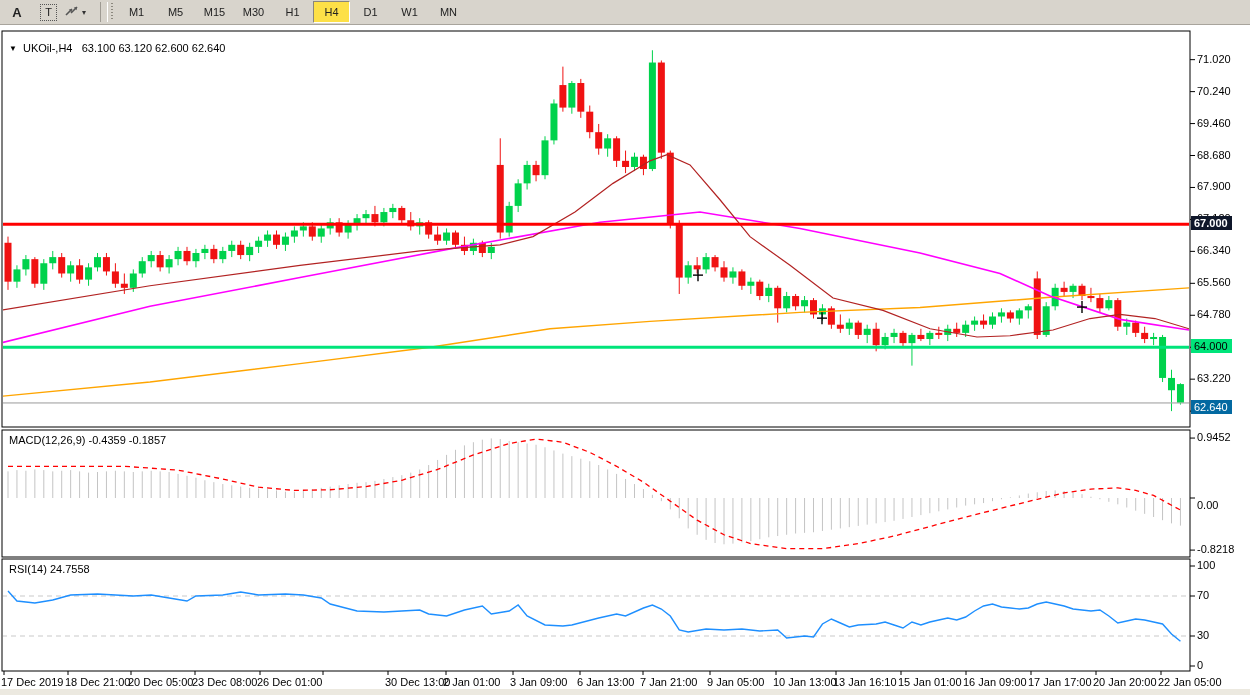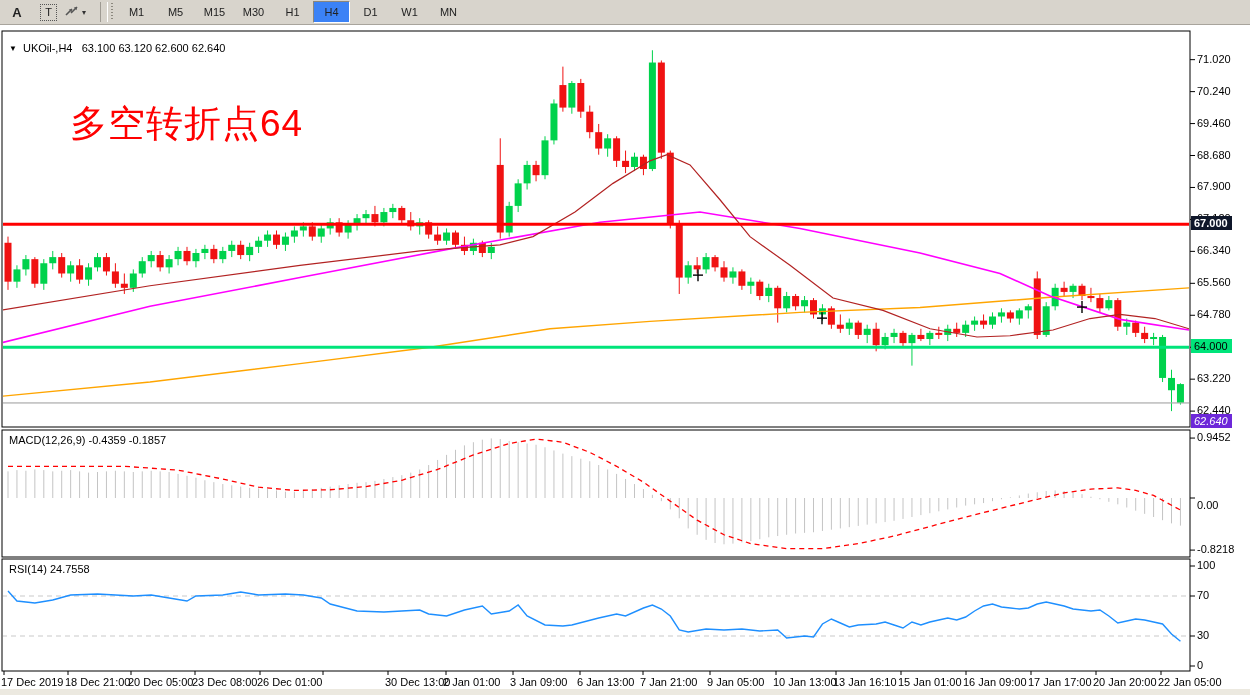--- a/index.html
+++ b/index.html
@@ -11,21 +11,21 @@
            border-bottom:1px solid #a8a49c;display:flex;align-items:center;font-size:11px;color:#222;}
   .tbtn{height:20px;min-width:22px;padding:0 4px;margin:0 1px;display:flex;align-items:center;justify-content:center;
         cursor:default;border:1px solid transparent;}
   .tool-a{font-weight:bold;font-size:13px;}
   .tool-t{border:1px dotted #555;width:15px;height:15px;min-width:15px;padding:0;font-size:11px;margin-left:6px;}
   .caret{font-size:8px;margin-left:2px;color:#333;}
   .sep{width:6px;height:20px;border-left:1px solid #9e9a92;border-right:1px solid #fff;margin:0 3px 0 8px;}
   .handle{width:5px;height:18px;margin-right:4px;
           background:repeating-linear-gradient(#8d897f 0 1px,transparent 1px 3px);width:2px;}
   .tf{width:27px;}
-  .tf.active{background:#3b82f6;border:1px solid #8a867c;border-bottom-color:#fff;border-right-color:#fff;}
+  .tf.active{background:#fde047;border:1px solid #8a867c;border-bottom-color:#fff;border-right-color:#fff;}
 
   
   .pane-label{position:absolute;font-size:11px;color:#000;z-index:6;}
   #main-title{left:9px;top:34px;margin-top:8px;}
   #main-title .tri{font-size:8px;vertical-align:1px;margin-right:3px;}
   #macd-label{left:9px;top:434px;}
   #rsi-label{left:9px;top:563px;}
   #annotation{position:absolute;left:70px;top:99px;font-size:37px;color:#ff0000;z-index:6;
               font-family:"Liberation Sans","DejaVu Sans",sans-serif;letter-spacing:1px;}
   .axis-label{position:absolute;font-size:11px;color:#000;left:1197px;z-index:5;}
@@ -68,21 +68,20 @@
       </div>
   </div>
 
   <div id="main-title" class="pane-label">
     <span class="tri">▼</span>
     <span>UKOil-,H4</span>
     <span>&nbsp;</span>
     <span>63.100 63.120 62.600 62.640</span>
   </div>
 
-  <div id="annotation">多空转折点64</div>
 
   <div id="macd-label" class="pane-label">MACD(12,26,9) -0.4359 -0.1857</div>
   <div id="rsi-label" class="pane-label">RSI(14) 24.7558</div>
 
   <svg id="chart-svg" width="1250" height="695">
       <defs>
         <clipPath id="clipMain">
           <rect x="3" y="32" width="1186" height="394"></rect>
         </clipPath>
         <clipPath id="clipMacd">
@@ -570,21 +569,21 @@
       <div class="axis-label" style="top: 180.465px;">67.900</div>
       <div class="axis-label" style="top: 212.416px;">67.120</div>
       <div class="axis-label" style="top: 244.367px;">66.340</div>
       <div class="axis-label" style="top: 276.318px;">65.560</div>
       <div class="axis-label" style="top: 308.268px;">64.780</div>
       <div class="axis-label" style="top: 340.219px;">64.000</div>
       <div class="axis-label" style="top: 372.17px;">63.220</div>
       <div class="axis-label" style="top: 404.121px;">62.440</div>
       <div class="axis-badge" style="top: 216.332px; left: 1191px; background: #0f172a; color: rgb(255, 255, 255); font-weight: bold;">67.000</div>
       <div class="axis-badge" style="top: 339.219px; left: 1191px; background: rgb(0, 228, 122); color: rgb(0, 0, 0);">64.000</div>
-      <div class="axis-badge" style="top: 414px; left: 1191px; background: #6d28d9; color: rgb(255, 255, 255); font-style: italic;">62.640</div>
+      <div class="axis-badge" style="top: 400px; left: 1191px; background: #0369a1; color: rgb(255, 255, 255);">62.640</div>
       <div class="axis-label" style="top: 431.074px;">0.9452</div>
       <div class="axis-label" style="top: 491px; margin-top: 8px;">0.00</div>
       <div class="axis-label" style="top: 543.102px;">-0.8218</div>
       <div class="axis-label" style="top: 559px;">100</div>
       <div class="axis-label" style="top: 589px;">70</div>
       <div class="axis-label" style="top: 629px;">30</div>
       <div class="axis-label" style="top: 659px;">0</div>
       <div class="time-label" style="left: 1px;">17 Dec 2019</div>
       <div class="time-label" style="left: 65px;">18 Dec 21:00</div>
       <div class="time-label" style="left: 128px;">20 Dec 05:00</div>

